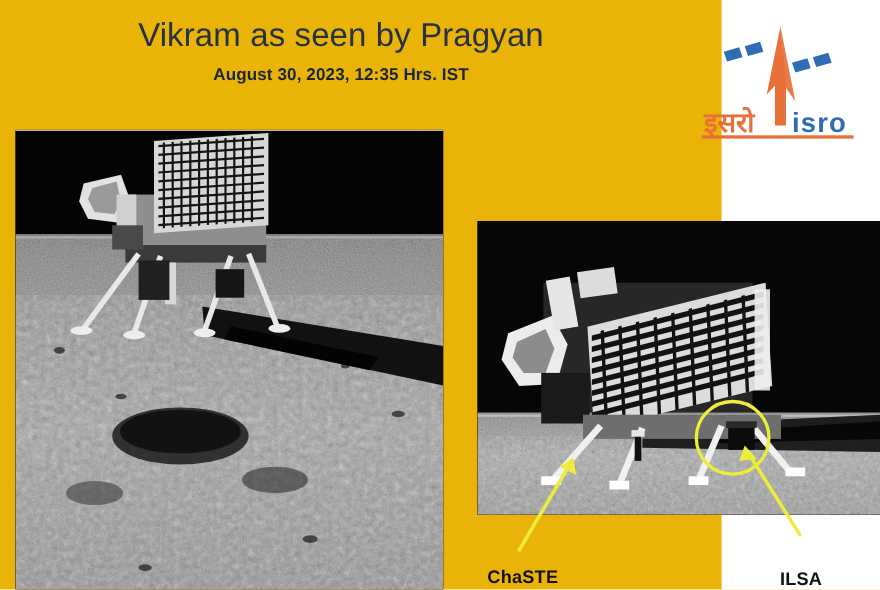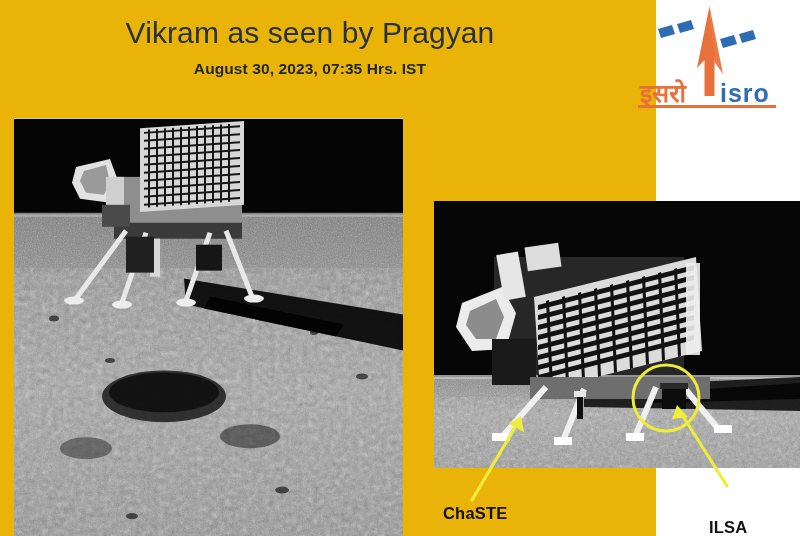--- a/index.html
+++ b/index.html
@@ -33,21 +33,21 @@
     font-size: 15.5px;
     font-weight: 700;
     color: #1d2636;
     letter-spacing: 0.1px;
     white-space: nowrap;
   }
 
   
   #isro-logo {
     position: absolute;
-    left: 628px; top: 4px;
+    left: 628px; top: 22px;
     width: 160px; height: 108px;
   }
   #isro-logo svg { display: block; }
 
   
   .photo {
     position: absolute;
     overflow: hidden;
     background: #000;
   }
@@ -64,38 +64,38 @@
 
   
   .anno-label {
     position: absolute;
     font-size: 16.5px;
     font-weight: 700;
     color: #111111;
     white-space: nowrap;
     letter-spacing: 0.2px;
   }
-  #label-chaste { left: 443px; top: 504px; }
+  #label-chaste { left: 443px; top: 516px; }
   #label-ilsa   { left: 709px; top: 518px; }
 
   
   #anno-layer {
     position: absolute;
     left: 0; top: 0; width: 800px; height: 536px;
     pointer-events: none;
   }
 </style>
 </head>
 <body>
 
 <div id="slide">
 
   <div id="title">Vikram as seen by Pragyan</div>
 
-  <div id="subtitle">August 30, 2023, 07:35 Hrs. IST</div>
+  <div id="subtitle">August 30, 2023, 12:35 Hrs. IST</div>
 
   <div id="isro-logo">
     <svg viewBox="0 0 160 108" width="160" height="108" aria-hidden="true">
 
       <g fill="#2E6DB4">
         <polygon points="30,25 44,21 47,30 33,34"></polygon>
         <polygon points="49,20 63,16 66,25 52,29"></polygon>
       </g>
 
       <g fill="#2E6DB4">

